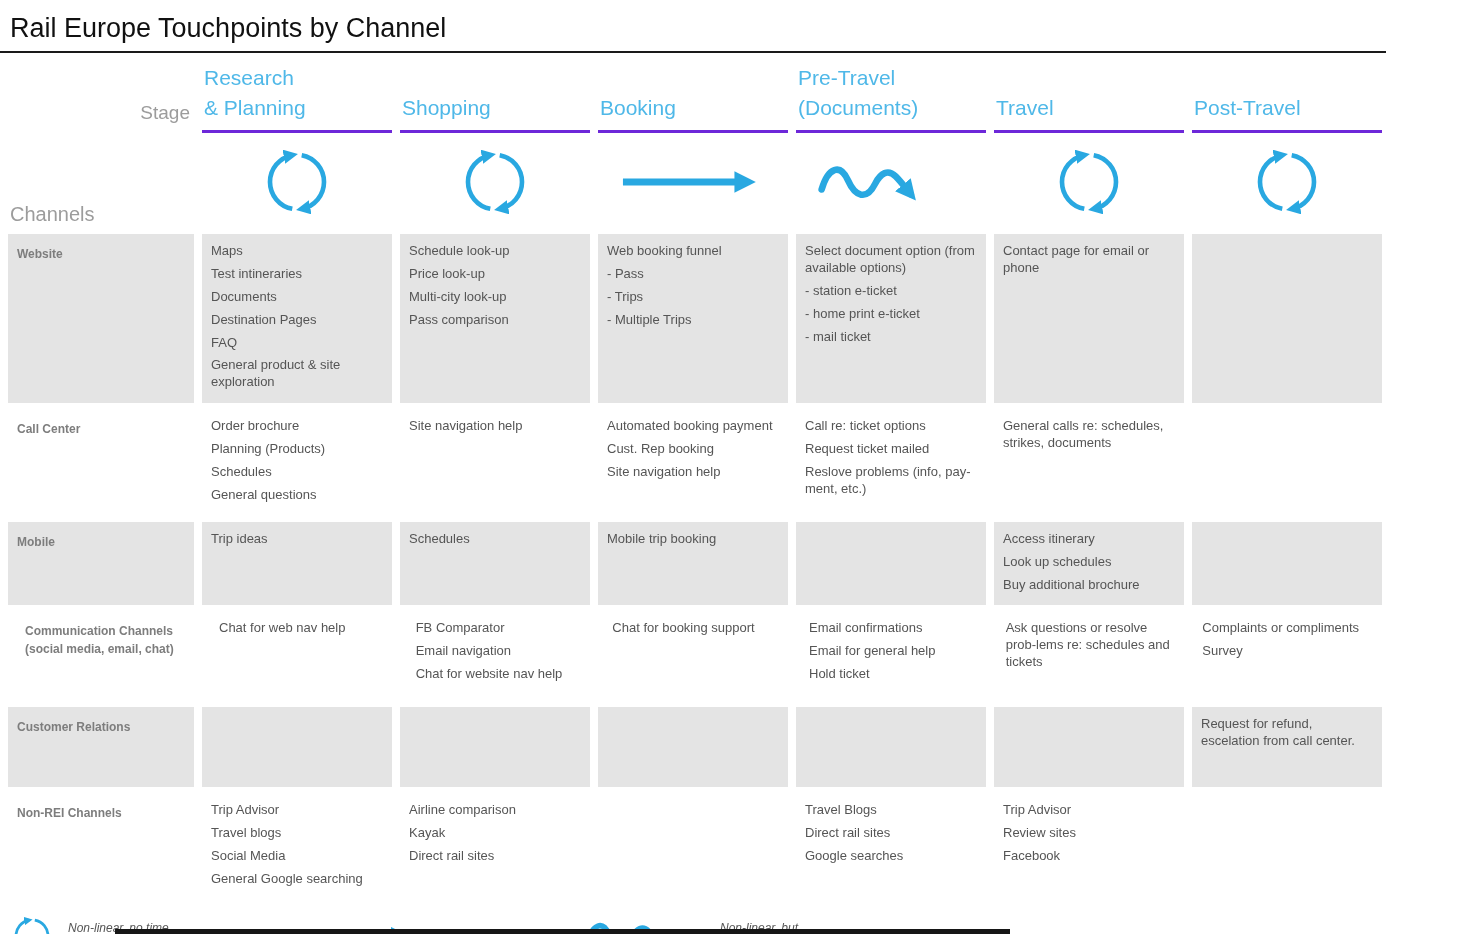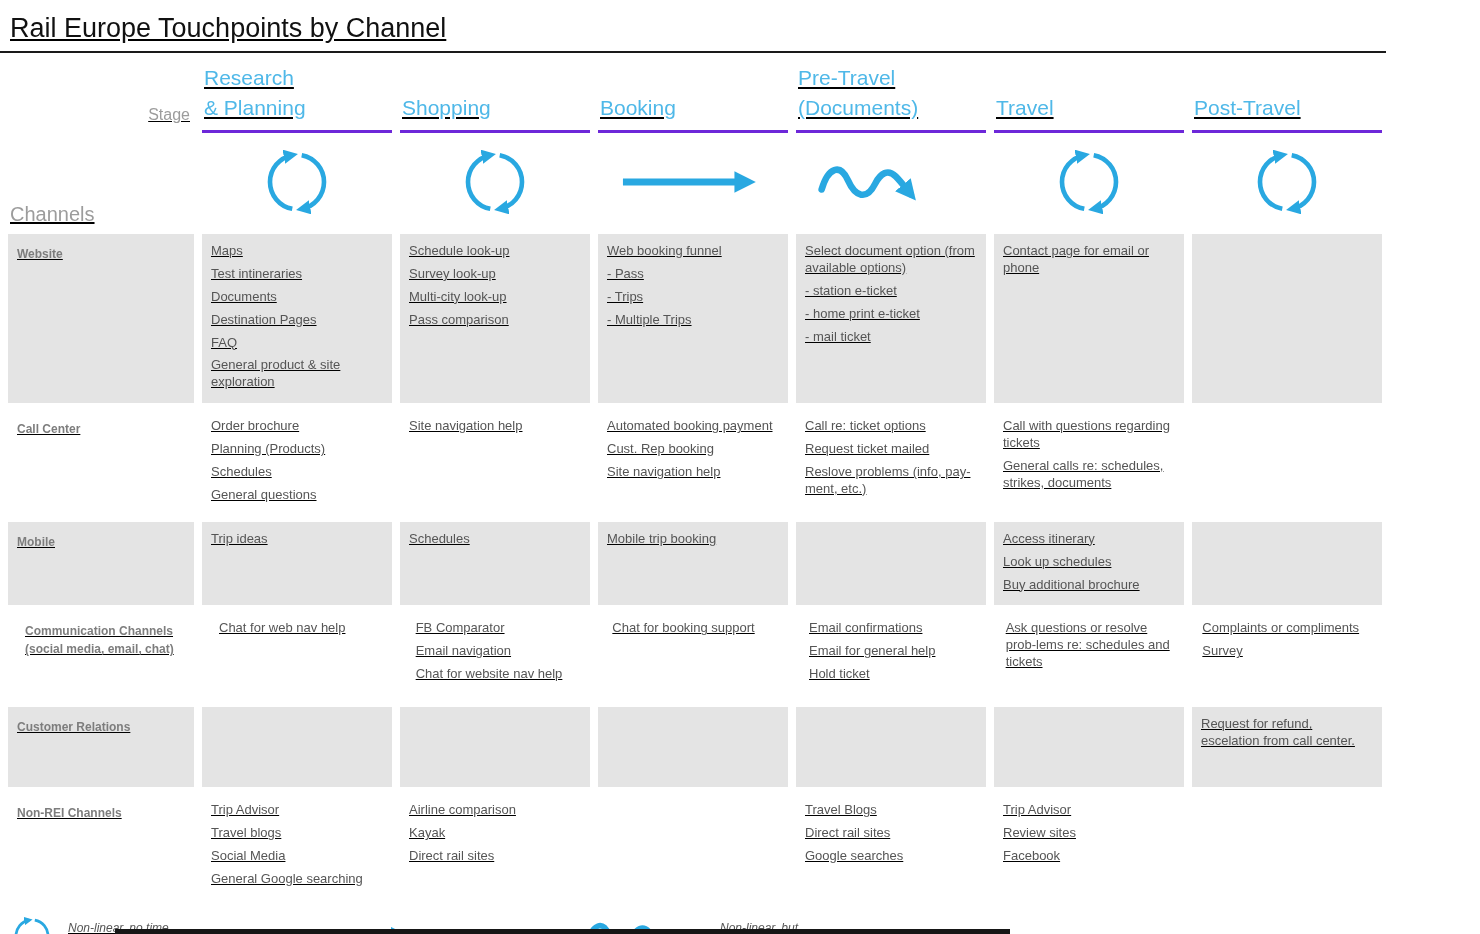--- a/index.html
+++ b/index.html
@@ -1,29 +1,29 @@
 <!DOCTYPE html>
 <html><head>
 <meta charset="utf-8">
 <style>
   * { margin:0; padding:0; box-sizing:border-box; }
   html,body { background:#fff; }
   body { font-family:"Liberation Sans", sans-serif; }
-  .page { position:relative; width:1386px; height:934px; background:#ffffff; overflow:hidden;text-decoration:underline; }
+  .page { position:relative; width:1386px; height:934px; background:#ffffff; overflow:hidden; }
 
   
   .title-block { padding:13px 0 0 10px; height:53px; border-bottom:2px solid #1a1a1a; }
   .title-block h1 { font-size:27px; font-weight:normal; color:#111; letter-spacing:0; }
 
   
   .grid { display:grid; grid-template-columns:186px repeat(6,1fr); column-gap:8px; padding:0 4px 0 8px; }
 
   
   .stage-row { align-items:end; height:80px; }
-  .stage-row .axis-label { color:#9c9c9c; font-size:16px; text-align:right; padding:0 4px 9px 0;margin-top:24px; }
+  .stage-row .axis-label { color:#9c9c9c; font-size:19px; text-align:right; padding:0 4px 9px 0;margin-top:24px; }
   .stage-cell { color:#4fb8e8; font-size:21px; line-height:1.42; padding:0 0 7px 2px; border-bottom:3px solid #6d28d9; }
 
   
   .icon-row { height:97px; align-items:center; }
   .icon-row .axis-label { align-self:end; color:#9c9c9c; font-size:20px; padding:0 0 4px 2px; }
   .icon-cell { display:flex; justify-content:center; align-items:center; height:100%; }
   .icon-cell svg.cycle { width:74px; height:74px; }
   .icon-cell svg.arrow { width:148px; height:36px; }
   .icon-cell svg.wave  { width:150px; height:60px; }
 
@@ -166,21 +166,21 @@
         <div class="cell body-cell">
           <div class="item">Maps</div>
           <div class="item">Test intineraries</div>
           <div class="item">Documents</div>
           <div class="item">Destination Pages</div>
           <div class="item">FAQ</div>
           <div class="item">General product &amp; site exploration</div>
         </div>
         <div class="cell body-cell">
           <div class="item">Schedule look-up</div>
-          <div class="item">Survey look-up</div>
+          <div class="item">Price look-up</div>
           <div class="item">Multi-city look-up</div>
           <div class="item">Pass comparison</div>
         </div>
         <div class="cell body-cell">
           <div class="item">Web booking funnel</div>
           <div class="item">- Pass</div>
           <div class="item">- Trips</div>
           <div class="item">- Multiple Trips</div>
         </div>
         <div class="cell body-cell">
@@ -209,21 +209,20 @@
           <div class="item">Automated booking payment</div>
           <div class="item">Cust. Rep booking</div>
           <div class="item">Site navigation help</div>
         </div>
         <div class="cell body-cell">
           <div class="item">Call re: ticket options</div>
           <div class="item">Request ticket mailed</div>
           <div class="item">Reslove problems (info, pay-ment, etc.)</div>
         </div>
         <div class="cell body-cell">
-          <div class="item">Call with questions regarding tickets</div>
           <div class="item">General calls re: schedules, strikes, documents</div>
         </div>
         <div class="cell body-cell"></div>
       </div>
       <div class="grid matrix-row shaded">
         <div class="cell row-label">Mobile</div>
         <div class="cell body-cell">
           <div class="item">Trip ideas</div>
         </div>
         <div class="cell body-cell">

